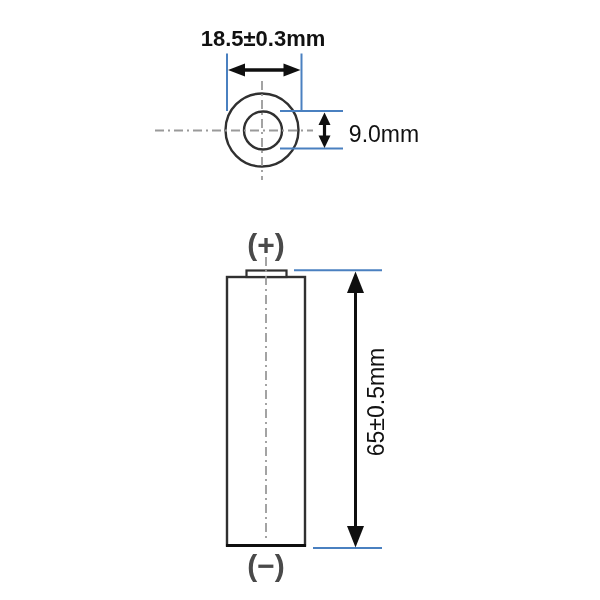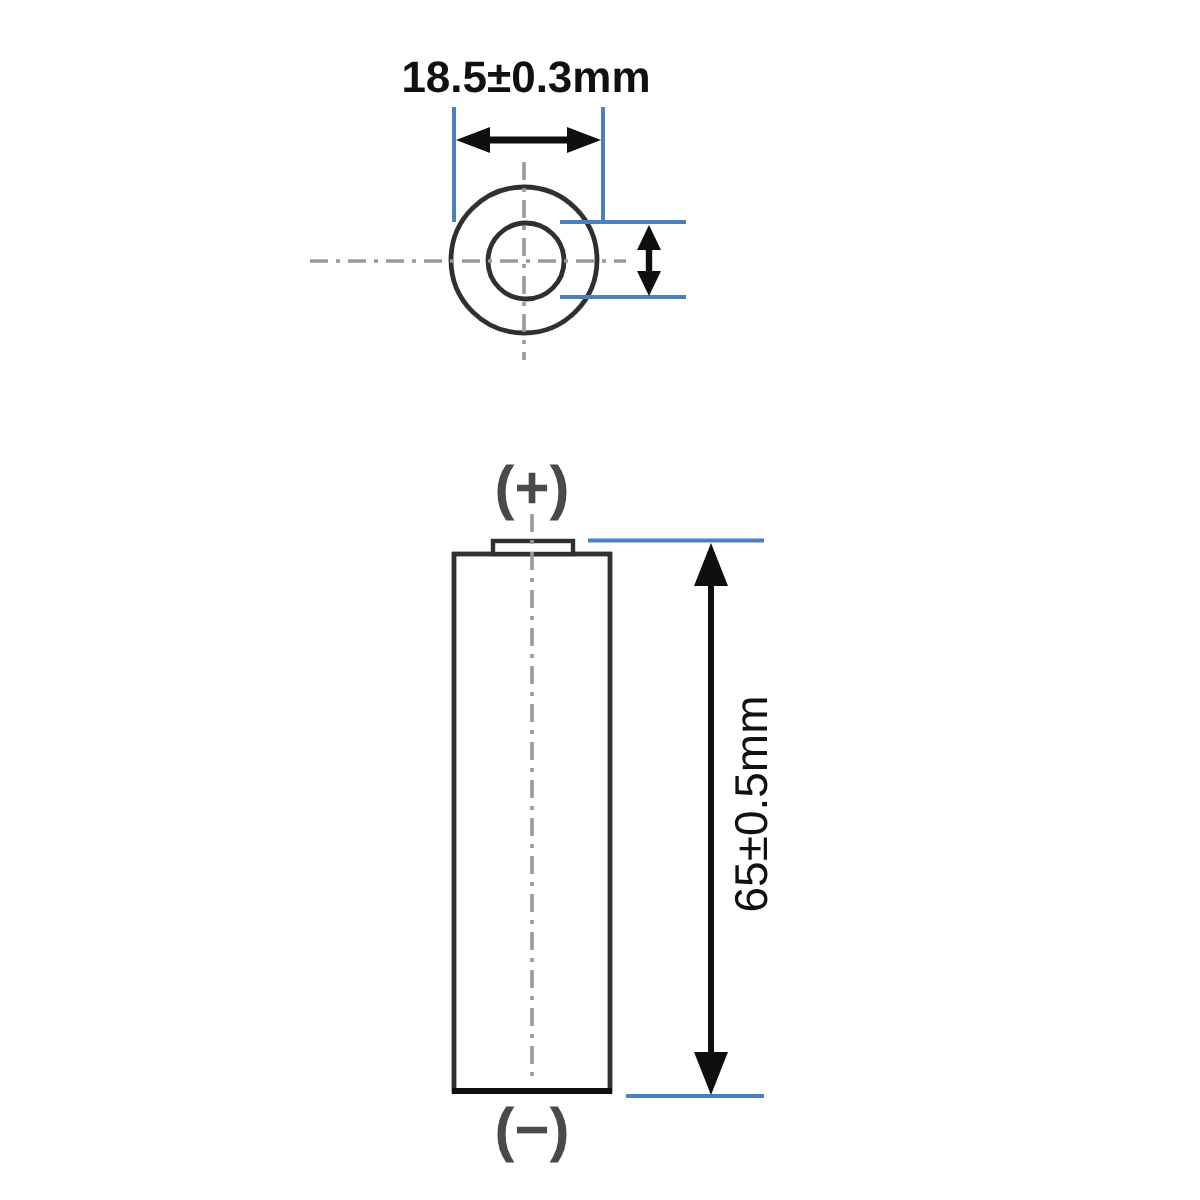--- a/index.html
+++ b/index.html
@@ -80,19 +80,20 @@
       <line x1="313" y1="548" x2="382" y2="548" class="blue-line"></line>
 
       <line x1="355.5" y1="289" x2="355.5" y2="529" class="arrow-line" stroke-width="3"></line>
       <polygon points="355.5,271.5 347,293 364,293" class="arrow-head"></polygon>
       <polygon points="355.5,547.5 347,526 364,526" class="arrow-head"></polygon>
     </g>
   </svg>
 
   <div class="label dia-label">18.5±0.3mm</div>
 
+  <div class="label dim-label nub-label">9.0mm</div>
 
   <div class="label terminal-label plus-label">(+)</div>
 
   <div class="label terminal-label minus-label">(−)</div>
 
   <div class="label dim-label height-label">65±0.5mm</div>
 </div>
 
 </body></html>

